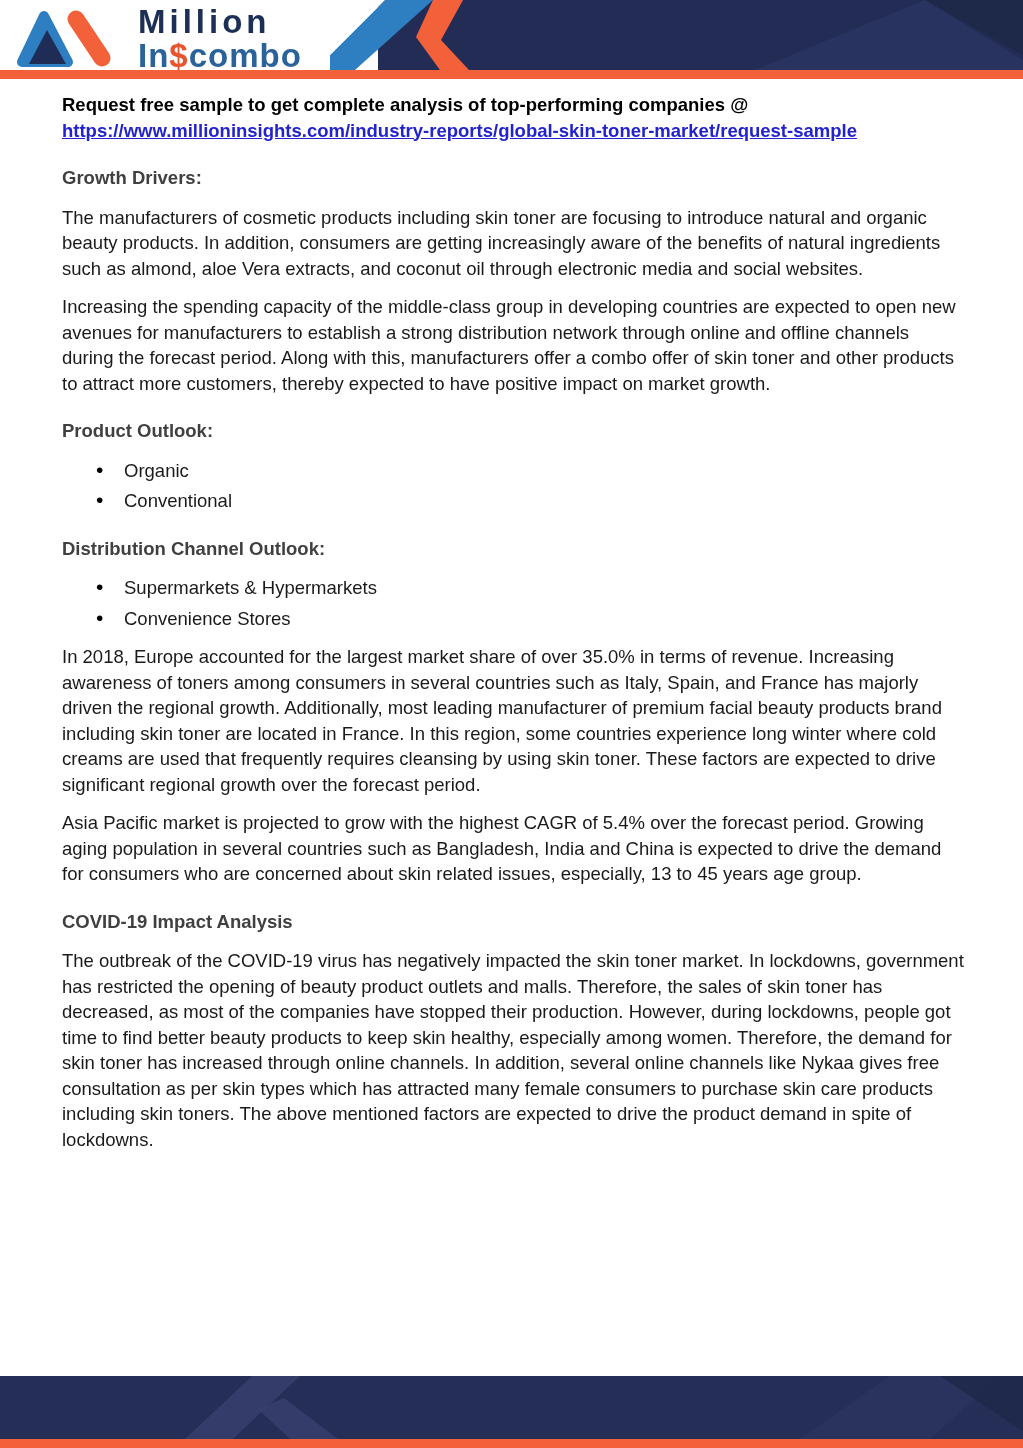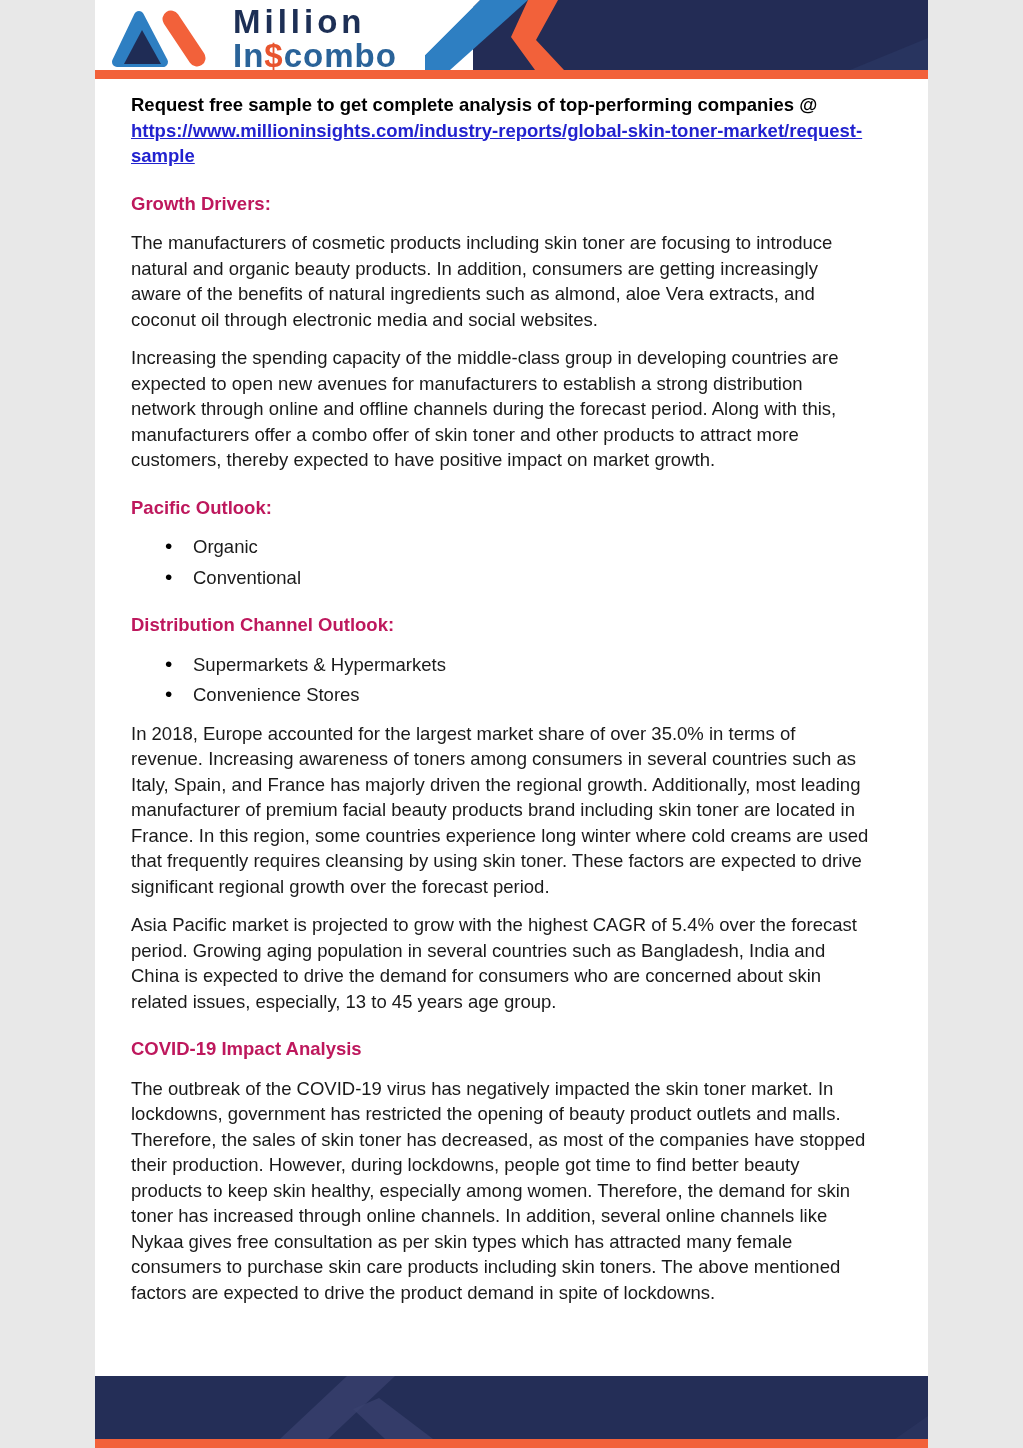--- a/index.html
+++ b/index.html
@@ -1,34 +1,34 @@
 <!DOCTYPE html>
 <html><head>
 <meta charset="utf-8">
 <style>
   html,body{margin:0;padding:0;background:#e8e8e8;}
   .page{
-    width:833px;height:1448px;position:relative;background:#ffffff;
+    width:1023px;height:1448px;position:relative;background:#ffffff;
     overflow:hidden;font-family:"Liberation Sans",sans-serif;
     margin:0 auto;
   }
   
   .header{position:relative;height:70px;background:#ffffff;}
   .banner-svg{position:absolute;top:0;left:0;width:1023px;height:70px;display:block;}
   .logo{position:absolute;top:5px;left:14px;display:flex;align-items:center;gap:12px;z-index:2;}
   .logo-mark{display:block;}
   .logo-text{line-height:1;}
   .logo-line1{font-size:33px;font-weight:700;color:#1d2f55;letter-spacing:4px;}
   .logo-line2{font-size:33px;font-weight:700;color:#2a6399;letter-spacing:1px;margin-top:1px;}
   .logo-dollar{color:#e8542e;}
   .header-rule{height:9px;background:#f2613a;}
   
-  .content{padding:13px 58px 0 36px;font-size:18.5px;line-height:25.5px;color:#1a1a1a;}
+  .content{padding:13px 58px 0 62px;font-size:18.5px;line-height:25.5px;color:#1a1a1a;}
   .content p{margin:0 0 13px 0;}
-  .content h2{font-size:18.5px;line-height:25.5px;font-weight:700;color:#be185d;margin:22px 0 14px 0;}
+  .content h2{font-size:18.5px;line-height:25.5px;font-weight:700;color:#404040;margin:22px 0 14px 0;}
   .lead{font-weight:700;color:#000;}
   .doc-link{color:#2222cf;font-weight:700;text-decoration:underline;cursor:pointer;}
   ul.bullets{margin:0 0 13px 0;padding:0 0 0 62px;list-style:none;}
   ul.bullets li{position:relative;margin:0 0 5px 0;}
   ul.bullets li::before{
     content:"\2022";position:absolute;left:-28px;top:-1px;
     font-size:21px;color:#000;
   }
   
   .footer{position:absolute;left:0;bottom:0;width:1023px;}
@@ -65,21 +65,21 @@
 
   <div class="content">
 
     <p><span class="lead">Request free sample to get complete analysis of top-performing companies @</span>
       <a class="doc-link">https://www.millioninsights.com/industry-reports/global-skin-toner-market/request-sample</a></p>
 
     <h2>Growth Drivers:</h2>
     <p>The manufacturers of cosmetic products including skin toner are focusing to introduce natural and organic beauty products. In addition, consumers are getting increasingly aware of the benefits of natural ingredients such as almond, aloe Vera extracts, and coconut oil through electronic media and social websites.</p>
     <p>Increasing the spending capacity of the middle-class group in developing countries are expected to open new avenues for manufacturers to establish a strong distribution network through online and offline channels during the forecast period. Along with this, manufacturers offer a combo offer of skin toner and other products to attract more customers, thereby expected to have positive impact on market growth.</p>
 
-    <h2>Pacific Outlook:</h2>
+    <h2>Product Outlook:</h2>
     <ul class="bullets">
       <li>Organic</li>
       <li>Conventional</li>
     </ul>
 
     <h2>Distribution Channel Outlook:</h2>
     <ul class="bullets">
       <li>Supermarkets &amp; Hypermarkets</li>
       <li>Convenience Stores</li>
     </ul>

